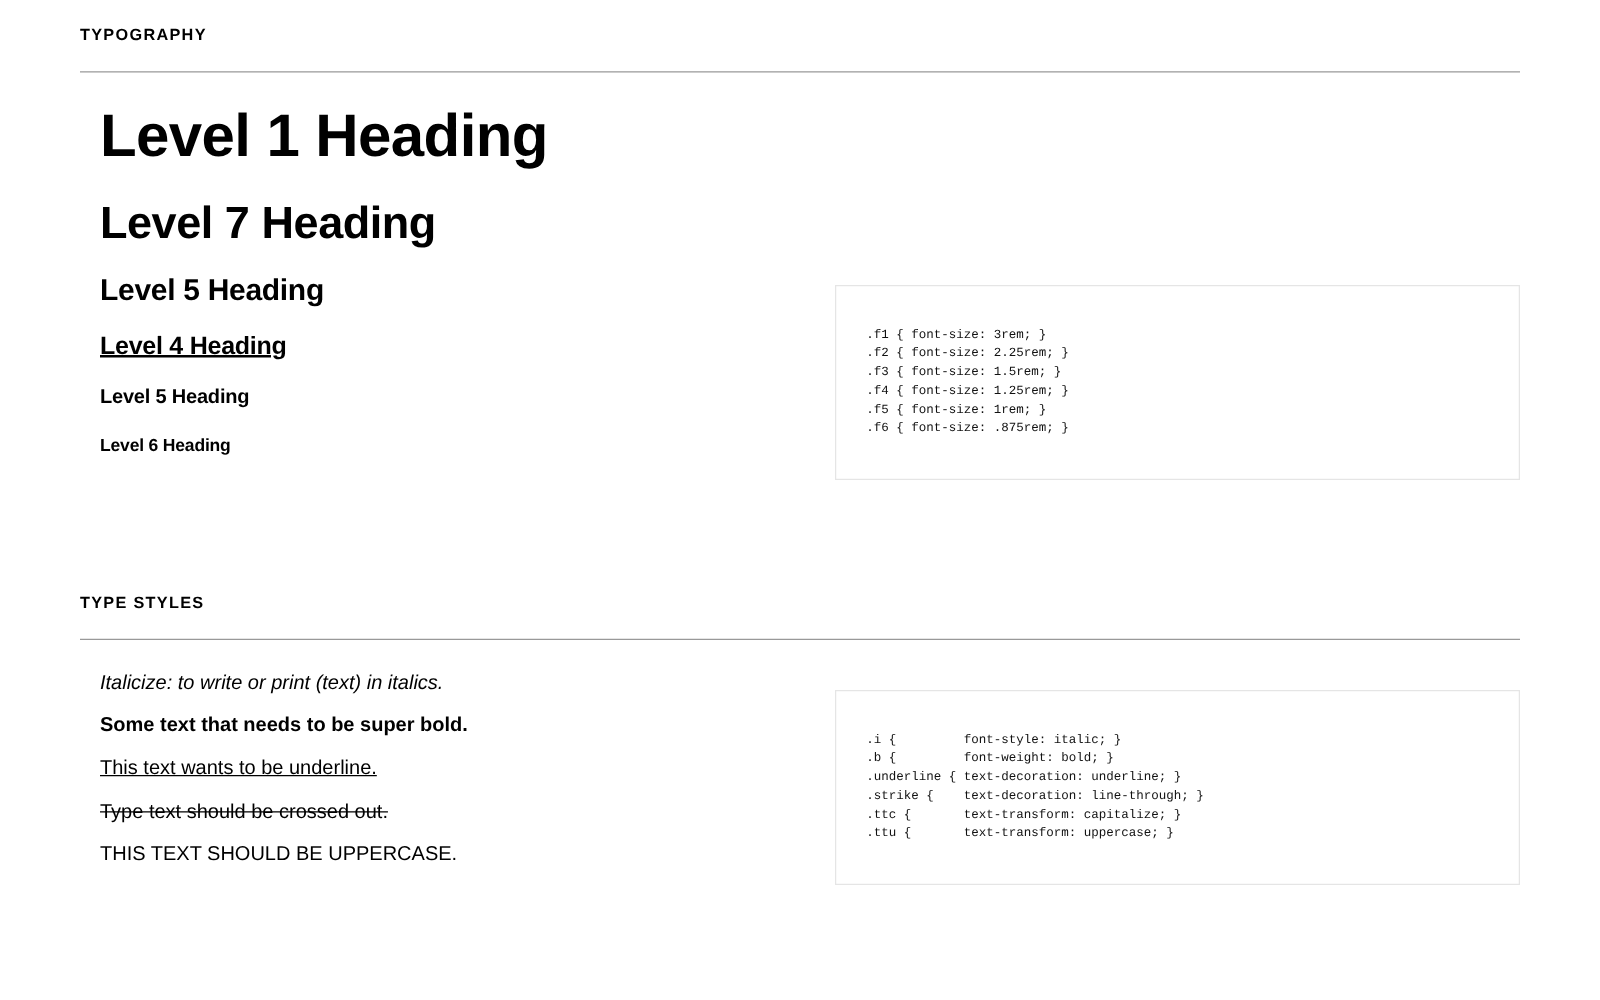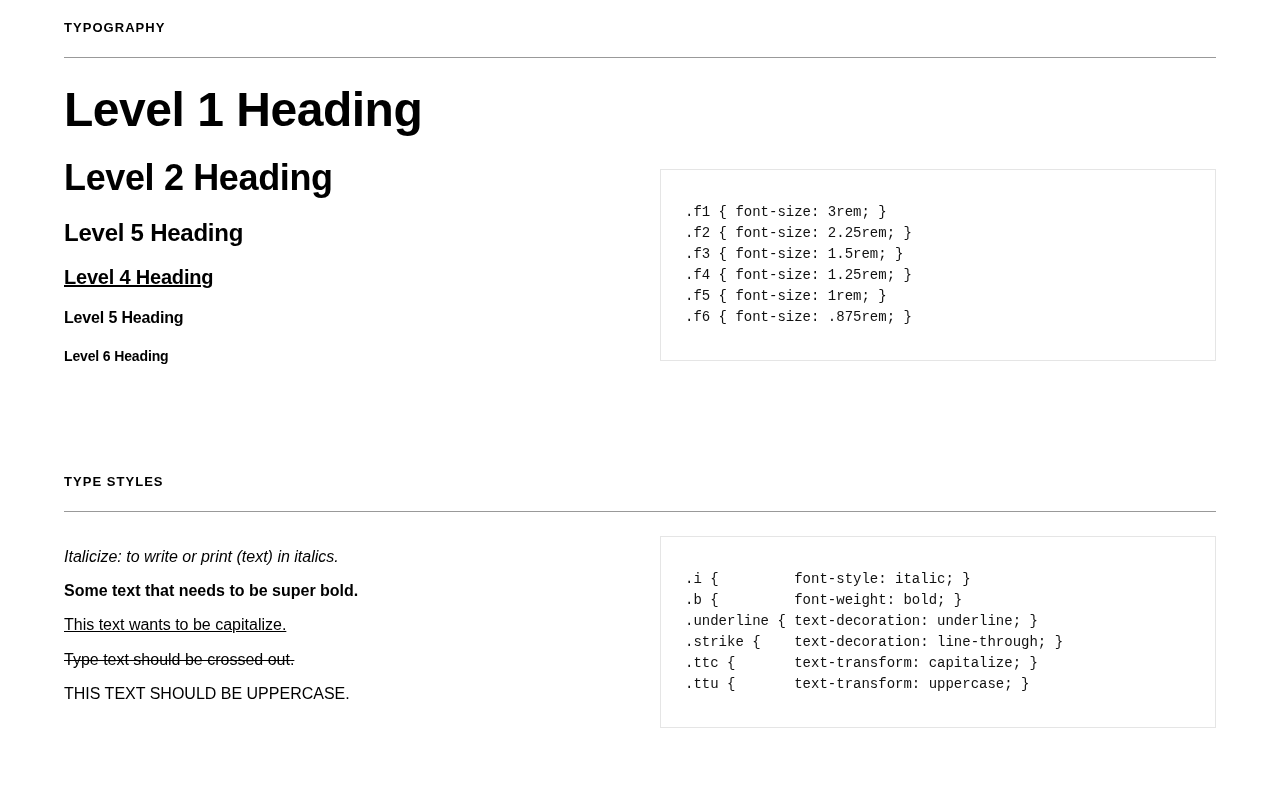--- a/index.html
+++ b/index.html
@@ -14,21 +14,22 @@
       font-weight: 700;
       letter-spacing: 0.08em;
       text-transform: uppercase;
       padding-bottom: 22px;
       border-bottom: 1px solid #999;
       margin-bottom: 24px;
     }
     .two-col {
       display: flex;
       gap: 40px;
-      align-items: center;
+      align-items: flex-end;
+      margin-left: 16px;
     }
     .left { flex: 1; }
     .right { flex: 1; }
     .headings h1,
     .headings h2,
     .headings h3,
     .headings h4,
     .headings h5,
     .headings h6 {
       font-weight: 800;
@@ -39,21 +40,21 @@
     .f1 { font-size: 3rem; }
     .f2 { font-size: 2.25rem; }
     .f3 { font-size: 1.5rem; }
     .f4 { font-size: 1.25rem; text-decoration: underline; }
     .f5 { font-size: 1rem; }
     .f6 { font-size: .875rem; }
     .codebox {
       border: 1px solid #e5e5e5;
       padding: 32px 24px;
       font-family: 'SFMono-Regular', Consolas, 'Liberation Mono', Menlo, monospace;
-      font-size: 14px;
+      font-size: 10px;
       line-height: 1.5;
       white-space: pre;
       color: #111;
       margin-top: 64px;
     }
     .codebox-styles {
       margin-top: 0;
     }
     .section2 { margin-top: 90px; }
     .styles-col p {
@@ -69,21 +70,21 @@
     .ttu { text-transform: uppercase; }
   </style>
 </head>
 <body>
 
 <div>
   <div class="section-title">Typography</div>
   <div class="two-col">
     <div class="left headings">
       <h1 class="f1">Level 1 Heading</h1>
-      <h2 class="f2">Level 2 Heading</h2>
+      <h2 class="f2">Level 7 Heading</h2>
       <h3 class="f3">Level 5 Heading</h3>
       <h4 class="f4">Level 4 Heading</h4>
       <h5 class="f5">Level 5 Heading</h5>
       <h6 class="f6">Level 6 Heading</h6>
     </div>
     <div class="right">
       <div class="codebox">.f1 { font-size: 3rem; }
 .f2 { font-size: 2.25rem; }
 .f3 { font-size: 1.5rem; }
 .f4 { font-size: 1.25rem; }
@@ -92,21 +93,21 @@
     </div>
   </div>
 </div>
 
 <div class="section2">
   <div class="section-title">Type Styles</div>
   <div class="two-col">
     <div class="left styles-col">
       <p class="i">Italicize: to write or print (text) in italics.</p>
       <p class="b">Some text that needs to be super bold.</p>
-      <p class="underline">This text wants to be capitalize.</p>
+      <p class="underline">This text wants to be underline.</p>
       <p class="strike">Type text should be crossed out.</p>
       <p class="ttu">this text should be uppercase.</p>
     </div>
     <div class="right">
       <div class="codebox codebox-styles">.i {         font-style: italic; }
 .b {         font-weight: bold; }
 .underline { text-decoration: underline; }
 .strike {    text-decoration: line-through; }
 .ttc {       text-transform: capitalize; }
 .ttu {       text-transform: uppercase; }</div>

